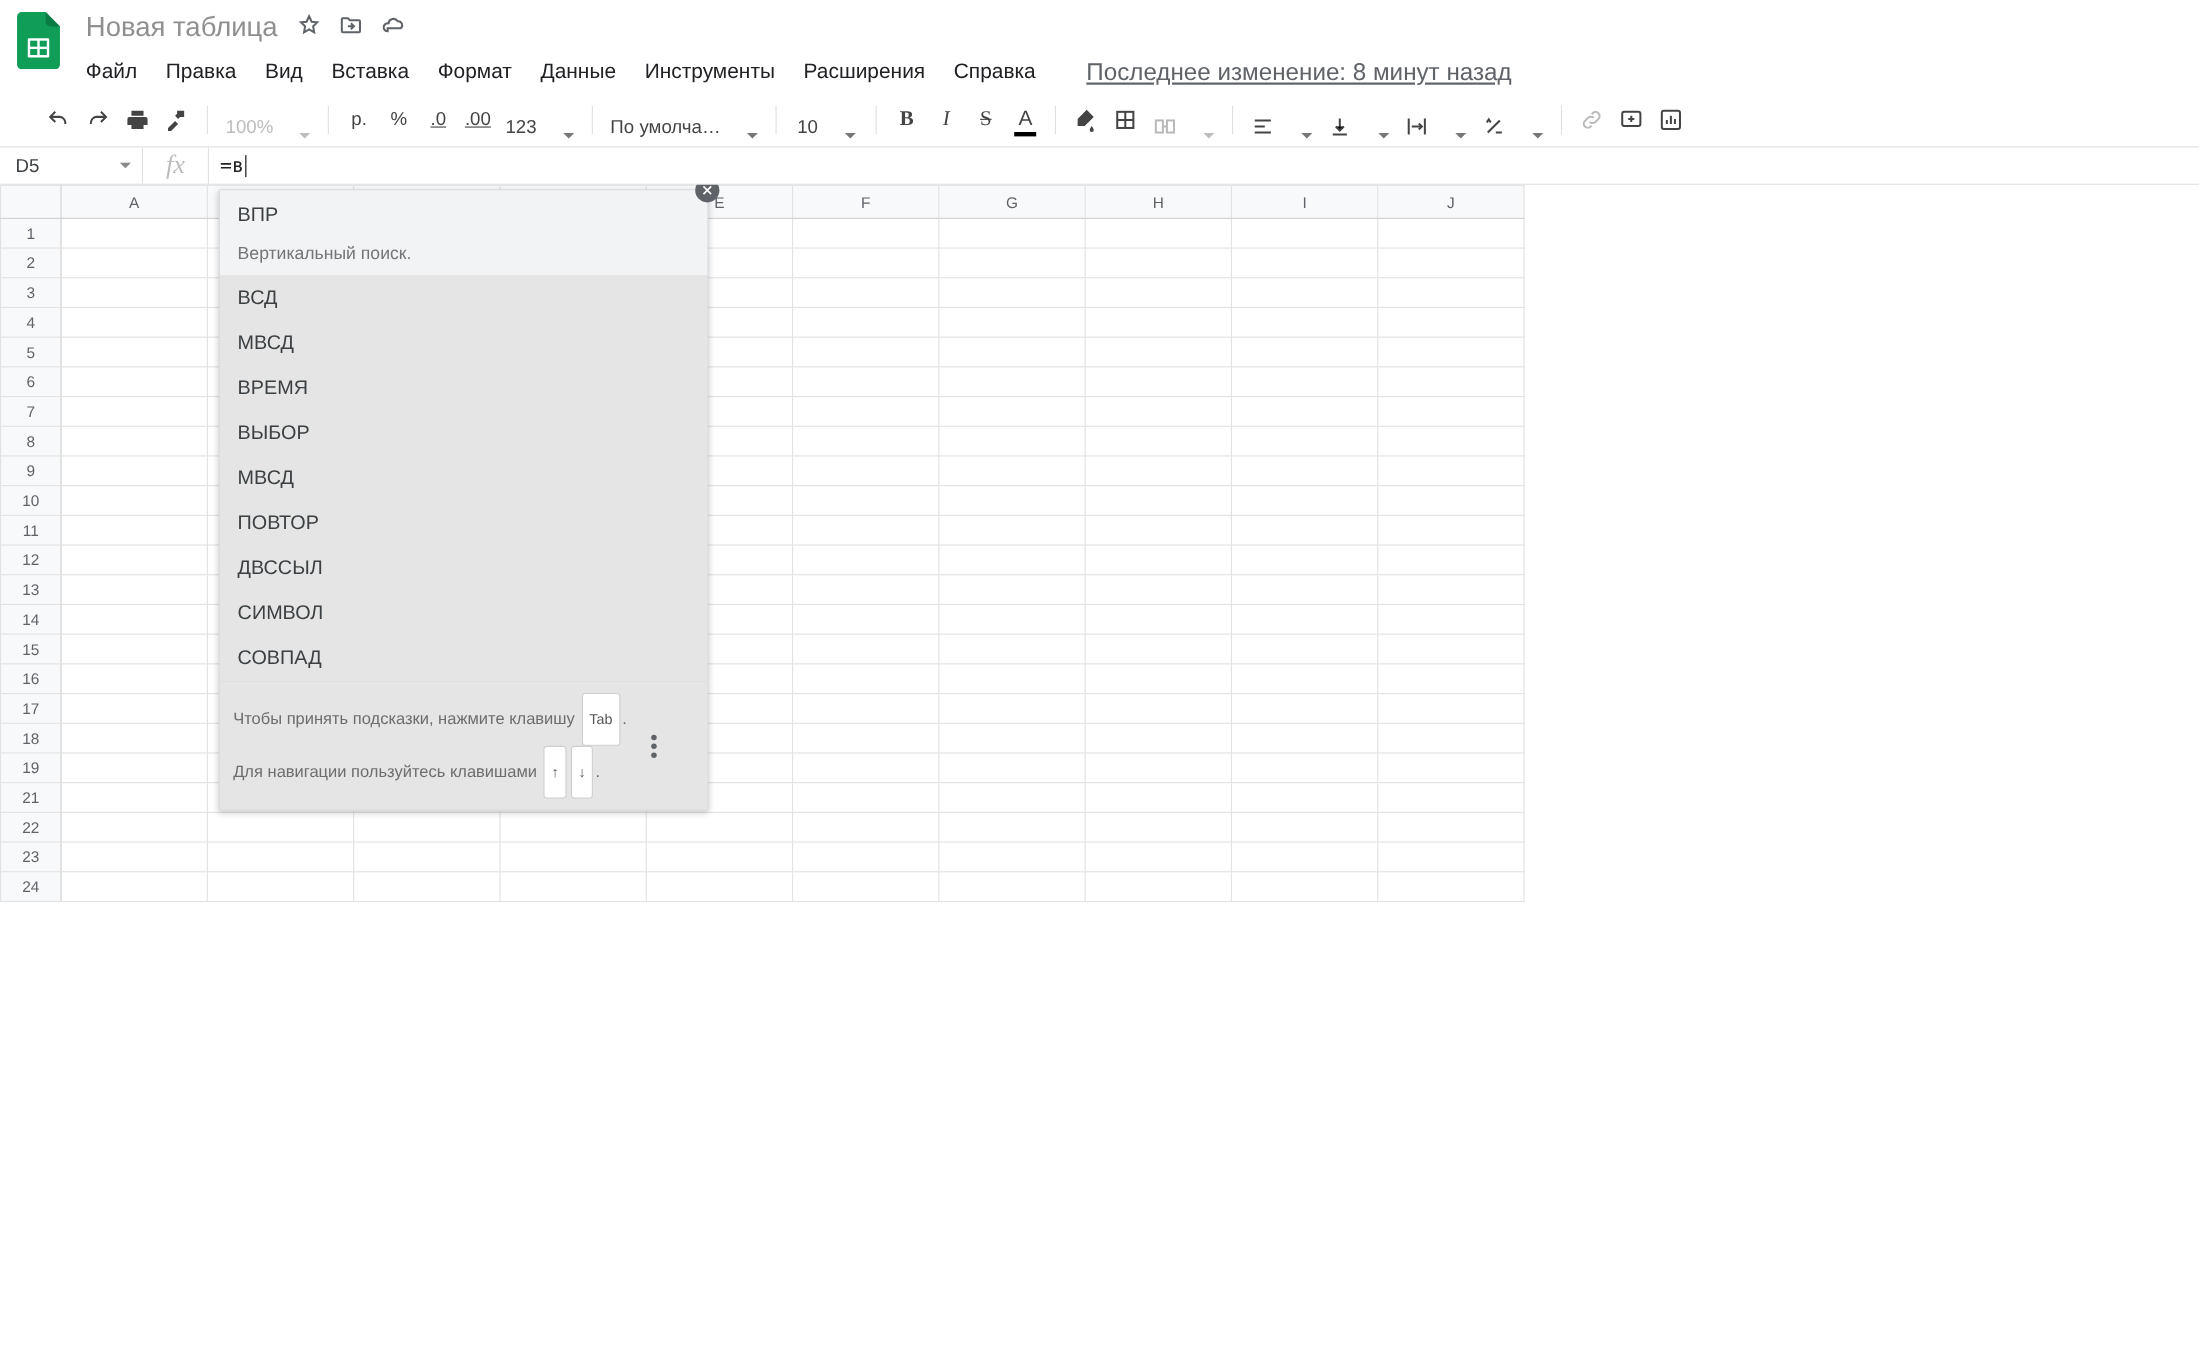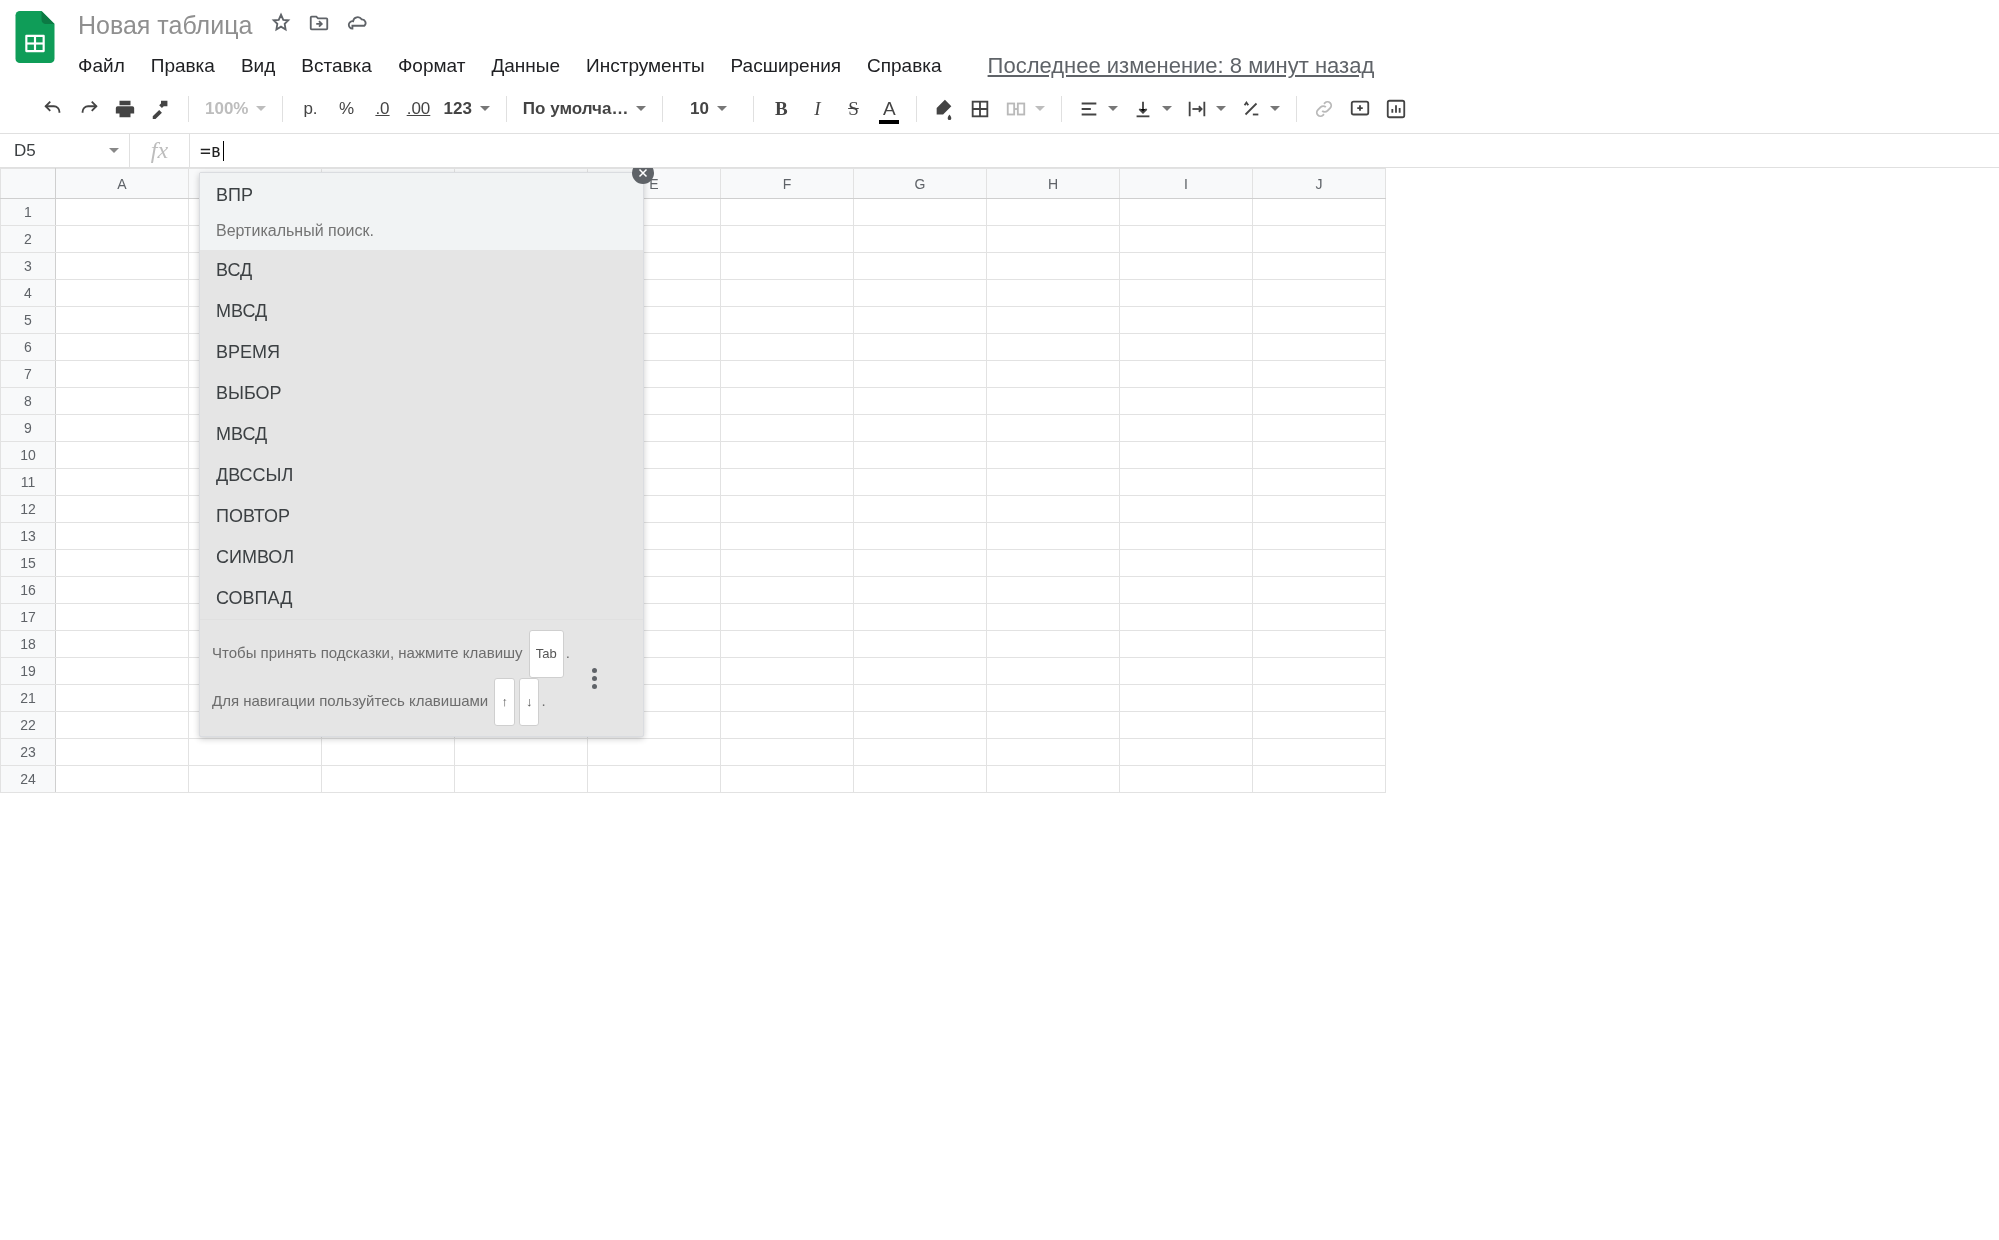--- a/index.html
+++ b/index.html
@@ -28,21 +28,21 @@
   .menu-item{font-size:19px;color:#202124;cursor:pointer;}
   .last-change{font-size:22px;color:#5f6368;text-decoration:underline;margin-left:20px;cursor:pointer;}
 
   
   .toolbar{display:flex;align-items:center;height:50px;border-bottom:1px solid var(--g-border);padding:0 6px 0 36px;gap:2px;}
   .tb-sep{width:1px;height:26px;background:#e0e0e0;margin:0 8px;}
   .tb-btn{height:34px;min-width:34px;display:flex;align-items:center;justify-content:center;color:#444;border-radius:2px;cursor:pointer;font-size:17px;padding:0 4px;gap:4px;}
   .tb-btn.disabled{color:#b9b9b9;}
   .tb-btn svg{width:22px;height:22px;display:block;}
   .tb-text{font-size:17px;color:#444;}
-  .tb-drop{display:flex;align-items:center;gap:8px;padding:0 6px;font-weight:bold;}
+  .tb-drop{display:flex;align-items:flex-end;gap:24px;padding:0 6px;}
   .caret{width:0;height:0;border-left:5px solid transparent;border-right:5px solid transparent;border-top:5px solid #777;}
   .zoom{color:#bdbdbd;}
   .font-sel{min-width:120px;justify-content:space-between;}
   .font-sel span{white-space:nowrap;overflow:hidden;}
   .size-sel{min-width:70px;justify-content:center;}
   .text-color-underline{height:4px;width:20px;background:#000;position:absolute;bottom:2px;left:50%;transform:translateX(-50%);}
   .tb-btn.rel{position:relative;}
 
   
   .fx-row{display:flex;align-items:stretch;height:34px;border-bottom:1px solid var(--g-border);}
@@ -460,20 +460,33 @@
           <td></td>
           <td></td>
           <td></td>
           <td></td>
           <td></td>
           <td></td>
           <td></td>
           <td></td>
         </tr>
         <tr>
+          <th>14</th>
+          <td></td>
+          <td></td>
+          <td></td>
+          <td></td>
+          <td></td>
+          <td></td>
+          <td></td>
+          <td></td>
+          <td></td>
+          <td></td>
+        </tr>
+        <tr>
           <th>15</th>
           <td></td>
           <td></td>
           <td></td>
           <td></td>
           <td></td>
           <td></td>
           <td></td>
           <td></td>
           <td></td>
@@ -606,24 +619,24 @@
         <div class="ac-item">
           <div>ВРЕМЯ</div>
         </div>
         <div class="ac-item">
           <div>ВЫБОР</div>
         </div>
         <div class="ac-item">
           <div>МВСД</div>
         </div>
         <div class="ac-item">
+          <div>ПОВТОР</div>
+        </div>
+        <div class="ac-item">
           <div>ДВССЫЛ</div>
-        </div>
-        <div class="ac-item">
-          <div>ПОВТОР</div>
         </div>
         <div class="ac-item">
           <div>СИМВОЛ</div>
         </div>
         <div class="ac-item">
           <div>СОВПАД</div>
         </div>
       </div>
     <div class="ac-footer">
       <div>

